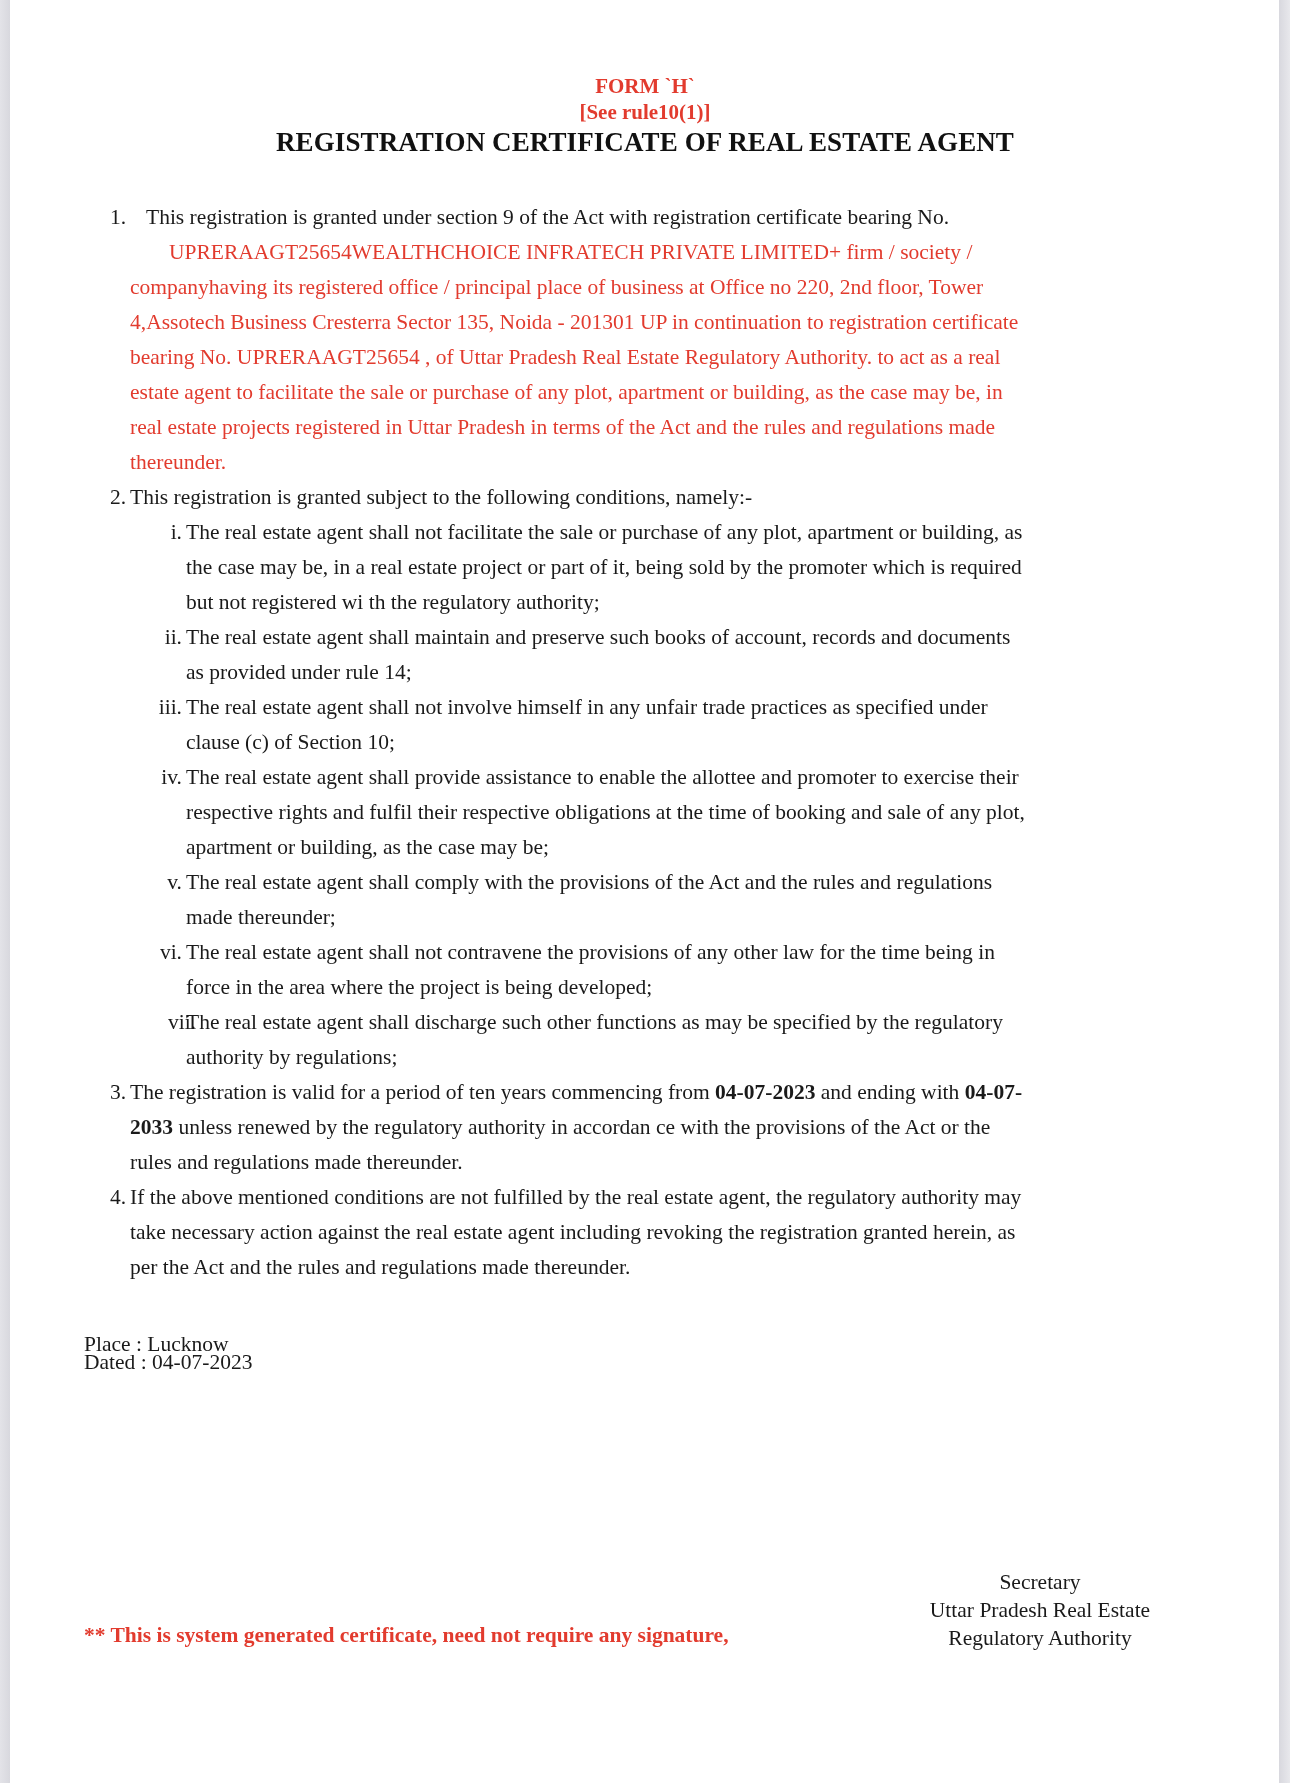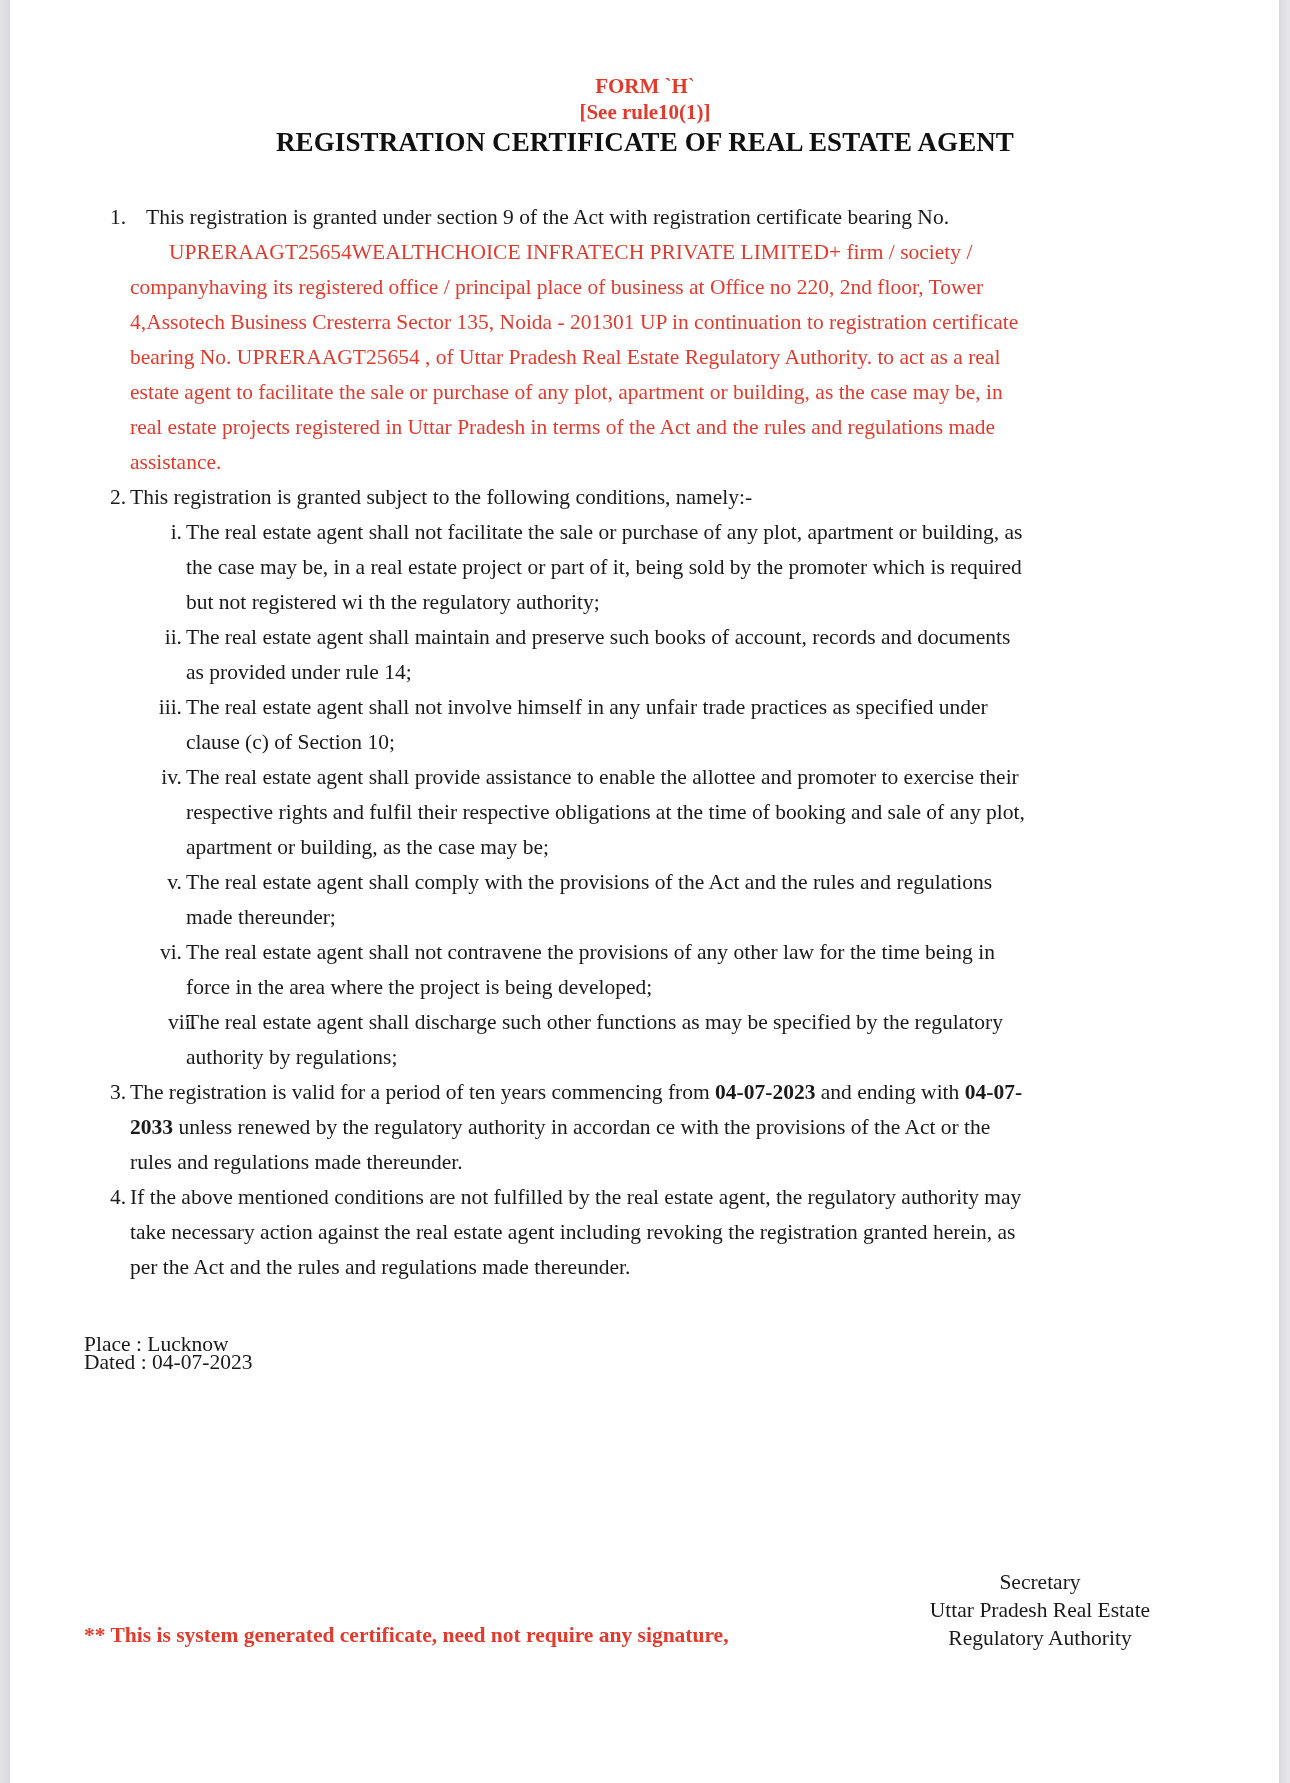--- a/index.html
+++ b/index.html
@@ -104,21 +104,21 @@
 
   <div>
     <span class="num" style="left:96px;width:30px;top:203px;">1.</span>
     <span class="line" style="left:130px;top:203px;margin-left:16px;">This registration is granted under section 9 of the Act with registration certificate bearing No.</span>
     <span class="line red" style="left:130px;top:238px;margin-left:39px;">UPRERAAGT25654WEALTHCHOICE INFRATECH PRIVATE LIMITED+ firm / society /</span>
     <span class="line red" style="left:130px;top:273px;">companyhaving its registered office / principal place of business at Office no 220, 2nd floor, Tower</span>
     <span class="line red" style="left:130px;top:308px;">4,Assotech Business Cresterra Sector 135, Noida - 201301 UP in continuation to registration certificate</span>
     <span class="line red" style="left:130px;top:343px;">bearing No. UPRERAAGT25654 , of Uttar Pradesh Real Estate Regulatory Authority. to act as a real</span>
     <span class="line red" style="left:130px;top:378px;">estate agent to facilitate the sale or purchase of any plot, apartment or building, as the case may be, in</span>
     <span class="line red" style="left:130px;top:413px;">real estate projects registered in Uttar Pradesh in terms of the Act and the rules and regulations made</span>
-    <span class="line red" style="left:130px;top:448px;">assistance.</span>
+    <span class="line red" style="left:130px;top:448px;">thereunder.</span>
   </div>
 
   <div>
     <span class="num" style="left:96px;width:30px;top:483px;">2.</span>
     <span class="line" style="left:130px;top:483px;">This registration is granted subject to the following conditions, namely:-</span>
 
     <div>
       <span class="num" style="left:130px;width:52px;top:518px;">i.</span>
       <span class="line" style="left:186px;top:518px;">The real estate agent shall not facilitate the sale or purchase of any plot, apartment or building, as</span>
       <span class="line" style="left:186px;top:553px;">the case may be, in a real estate project or part of it, being sold by the promoter which is required</span>

